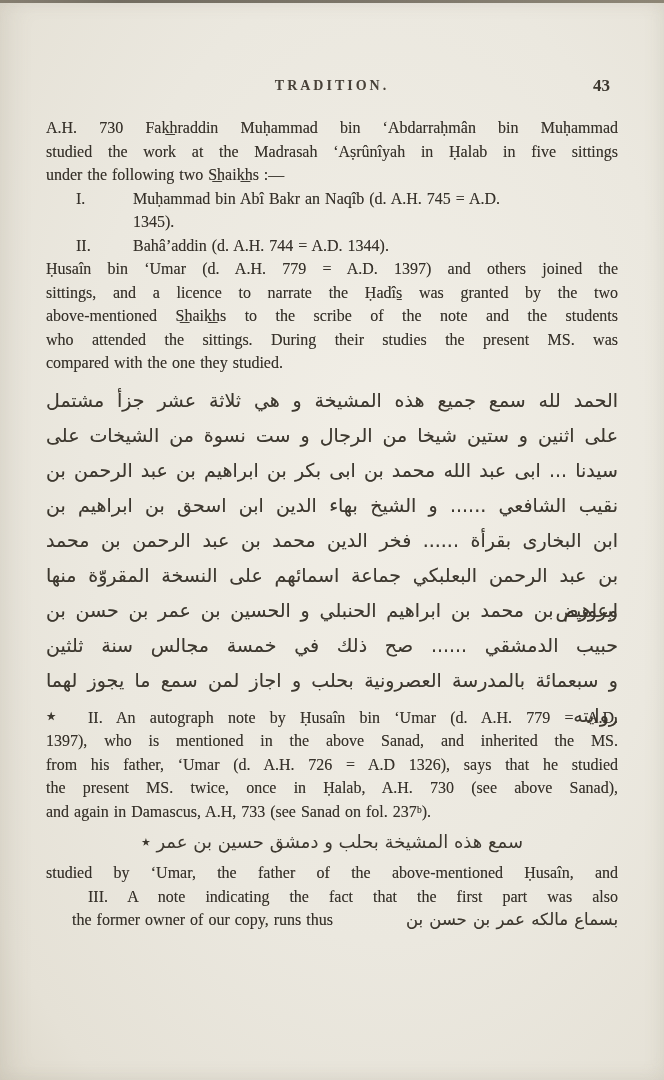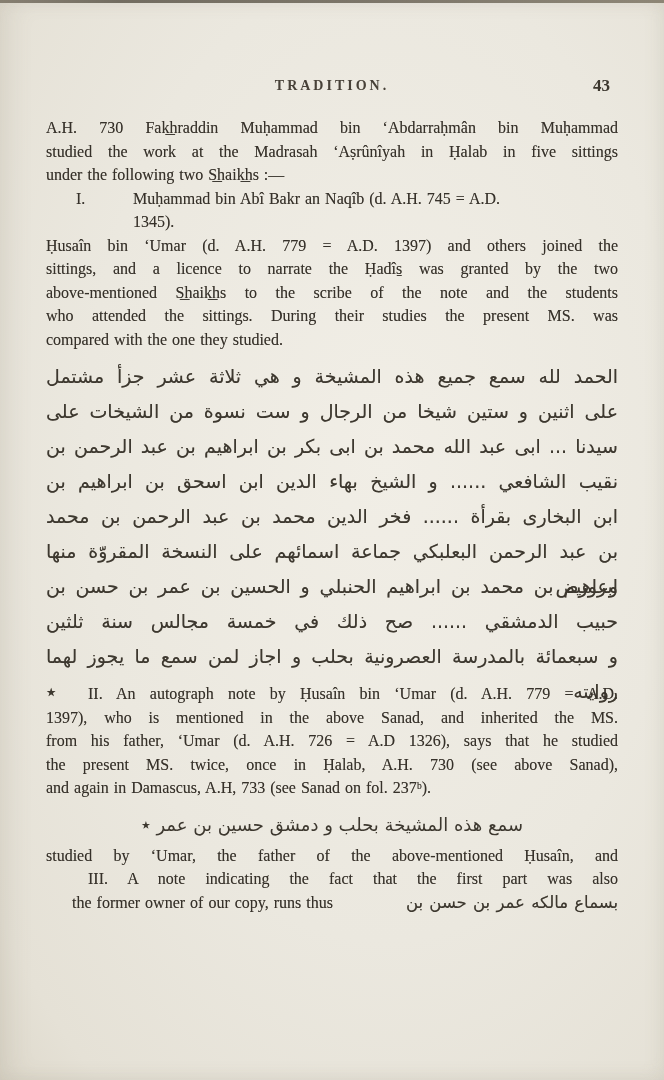--- a/index.html
+++ b/index.html
@@ -57,21 +57,21 @@
     direction:rtl; unicode-bidi:embed;
     font-family:"DejaVu Sans",sans-serif;
     font-size:19px; line-height:35px; height:35px;
     color:#3d382f;
     text-shadow:0 0 0.4px rgba(55,48,38,0.4);
   }
   .ar.j { text-align:justify; text-align-last:justify; }
   .ar-center {
     direction:rtl; font-family:"DejaVu Sans",sans-serif;
     font-size:18px; line-height:30px; text-align:center;
-    margin-top:10px; color:#3d382f;
+    margin-top:4px; color:#3d382f;
   }
 
   .para-gap { margin-top:0; }
   .para-gap-sm { margin-top:4px; }
 
   .mixed { display:flex; justify-content:space-between; align-items:baseline; }
   .mixed .en-part { white-space:nowrap;margin-left:26px; }
   .mixed .ar-part {
     direction:rtl; font-family:"DejaVu Sans",sans-serif;
     font-size:16.5px; color:#3d382f; white-space:nowrap;
@@ -94,20 +94,24 @@
       <div class="ln j">studied the work at the Madrasah ‘Aṣrûnîyah in Ḥalab in five sittings</div>
       <div class="ln">under the following two S͟haik͟hs :—</div>
     </div>
 
     <div>
       <div class="ln li">
         <span class="num">I.</span>
         <span class="txt">Muḥammad bin Abî Bakr an Naqîb (d. A.H. 745 = A.D.</span>
       </div>
       <div class="ln li-cont">1345).</div>
+      <div class="ln li">
+        <span class="num">II.</span>
+        <span class="txt">Bahâ’addin (d. A.H. 744 = A.D. 1344).</span>
+      </div>
     </div>
 
     <div>
       <div class="ln j">Ḥusaîn bin ‘Umar (d. A.H. 779 = A.D. 1397) and others joined the</div>
       <div class="ln j">sittings, and a licence to narrate the Ḥadîs̱ was granted by the two</div>
       <div class="ln j">above-mentioned S͟haik͟hs to the scribe of the note and the students</div>
       <div class="ln j">who attended the sittings.  During their studies the present MS. was</div>
       <div class="ln">compared with the one they studied.</div>
     </div>
 

